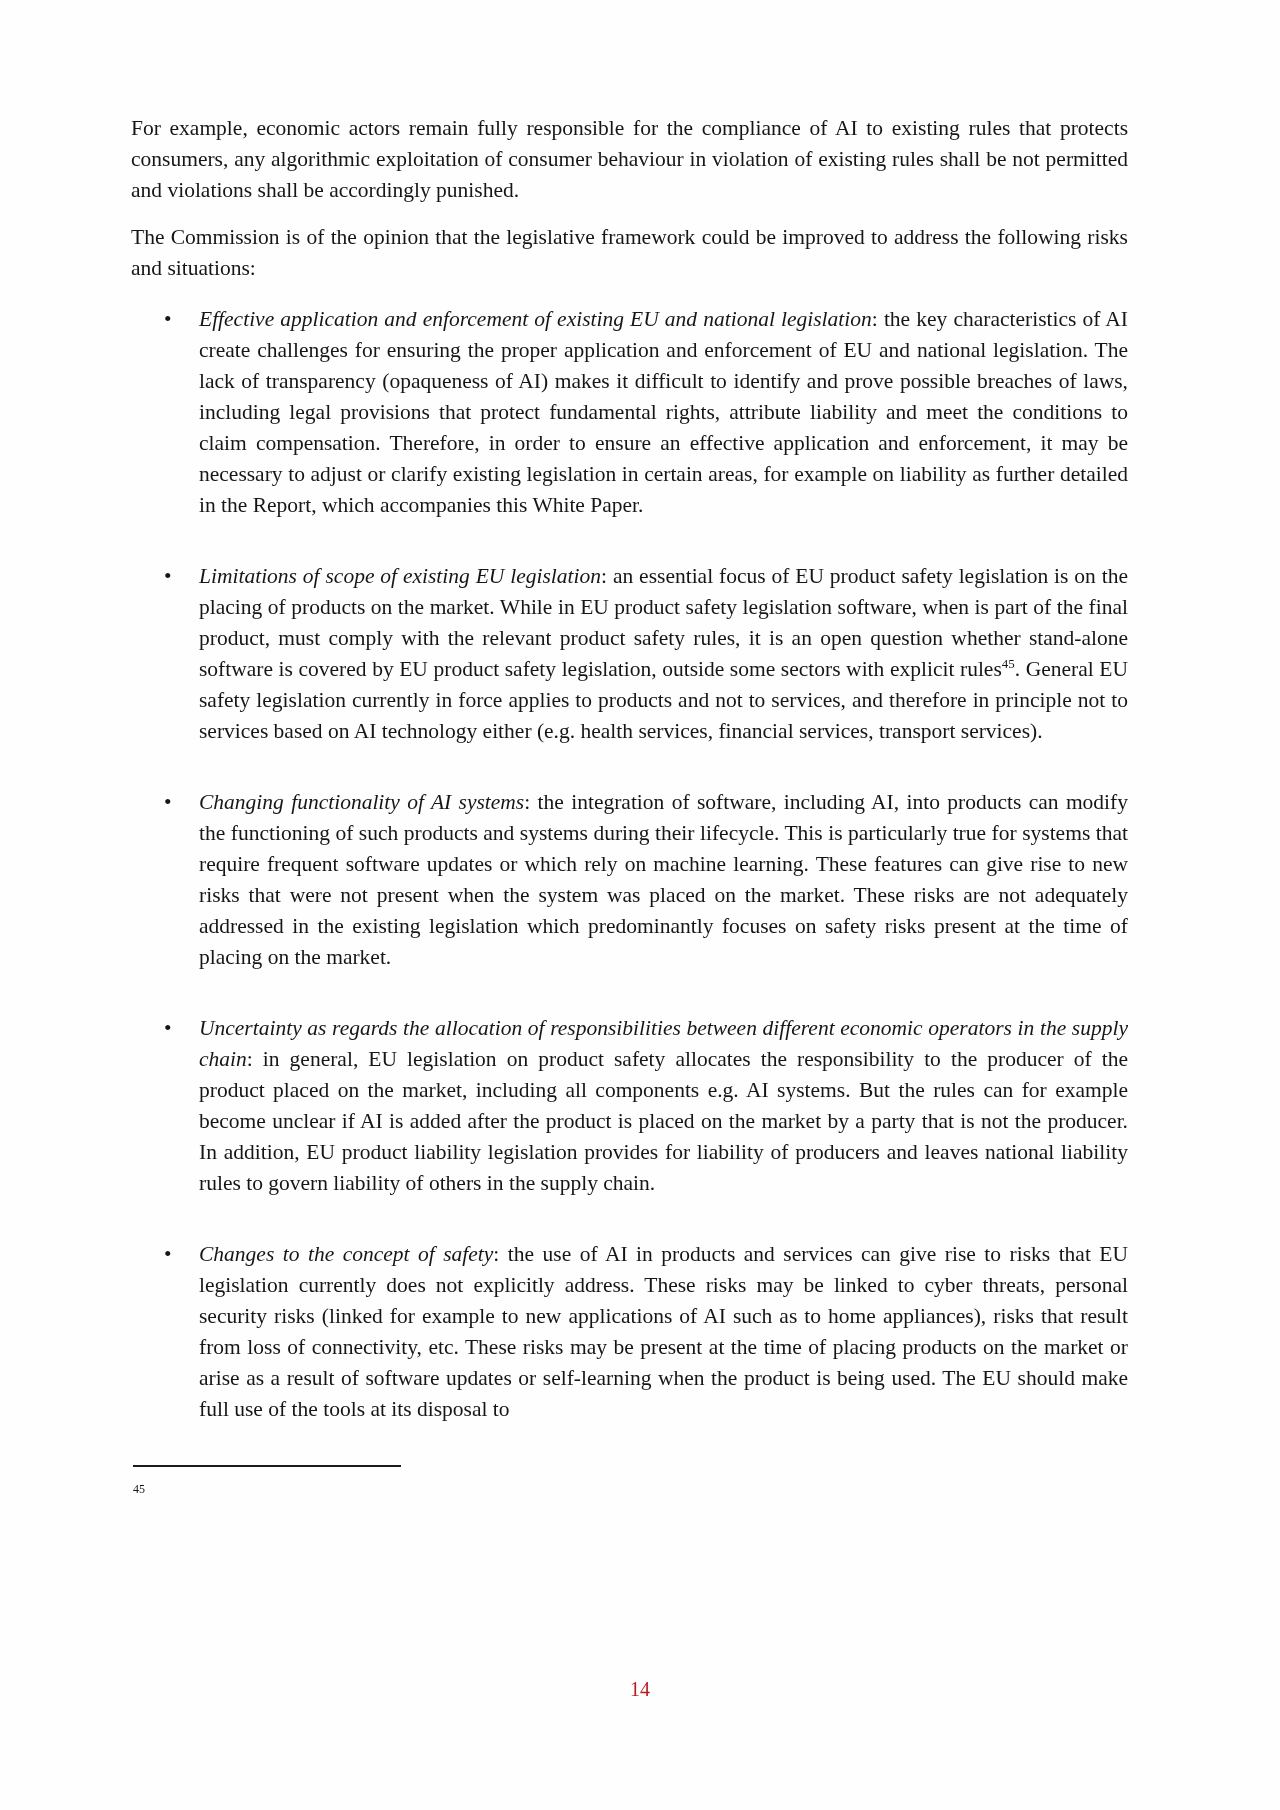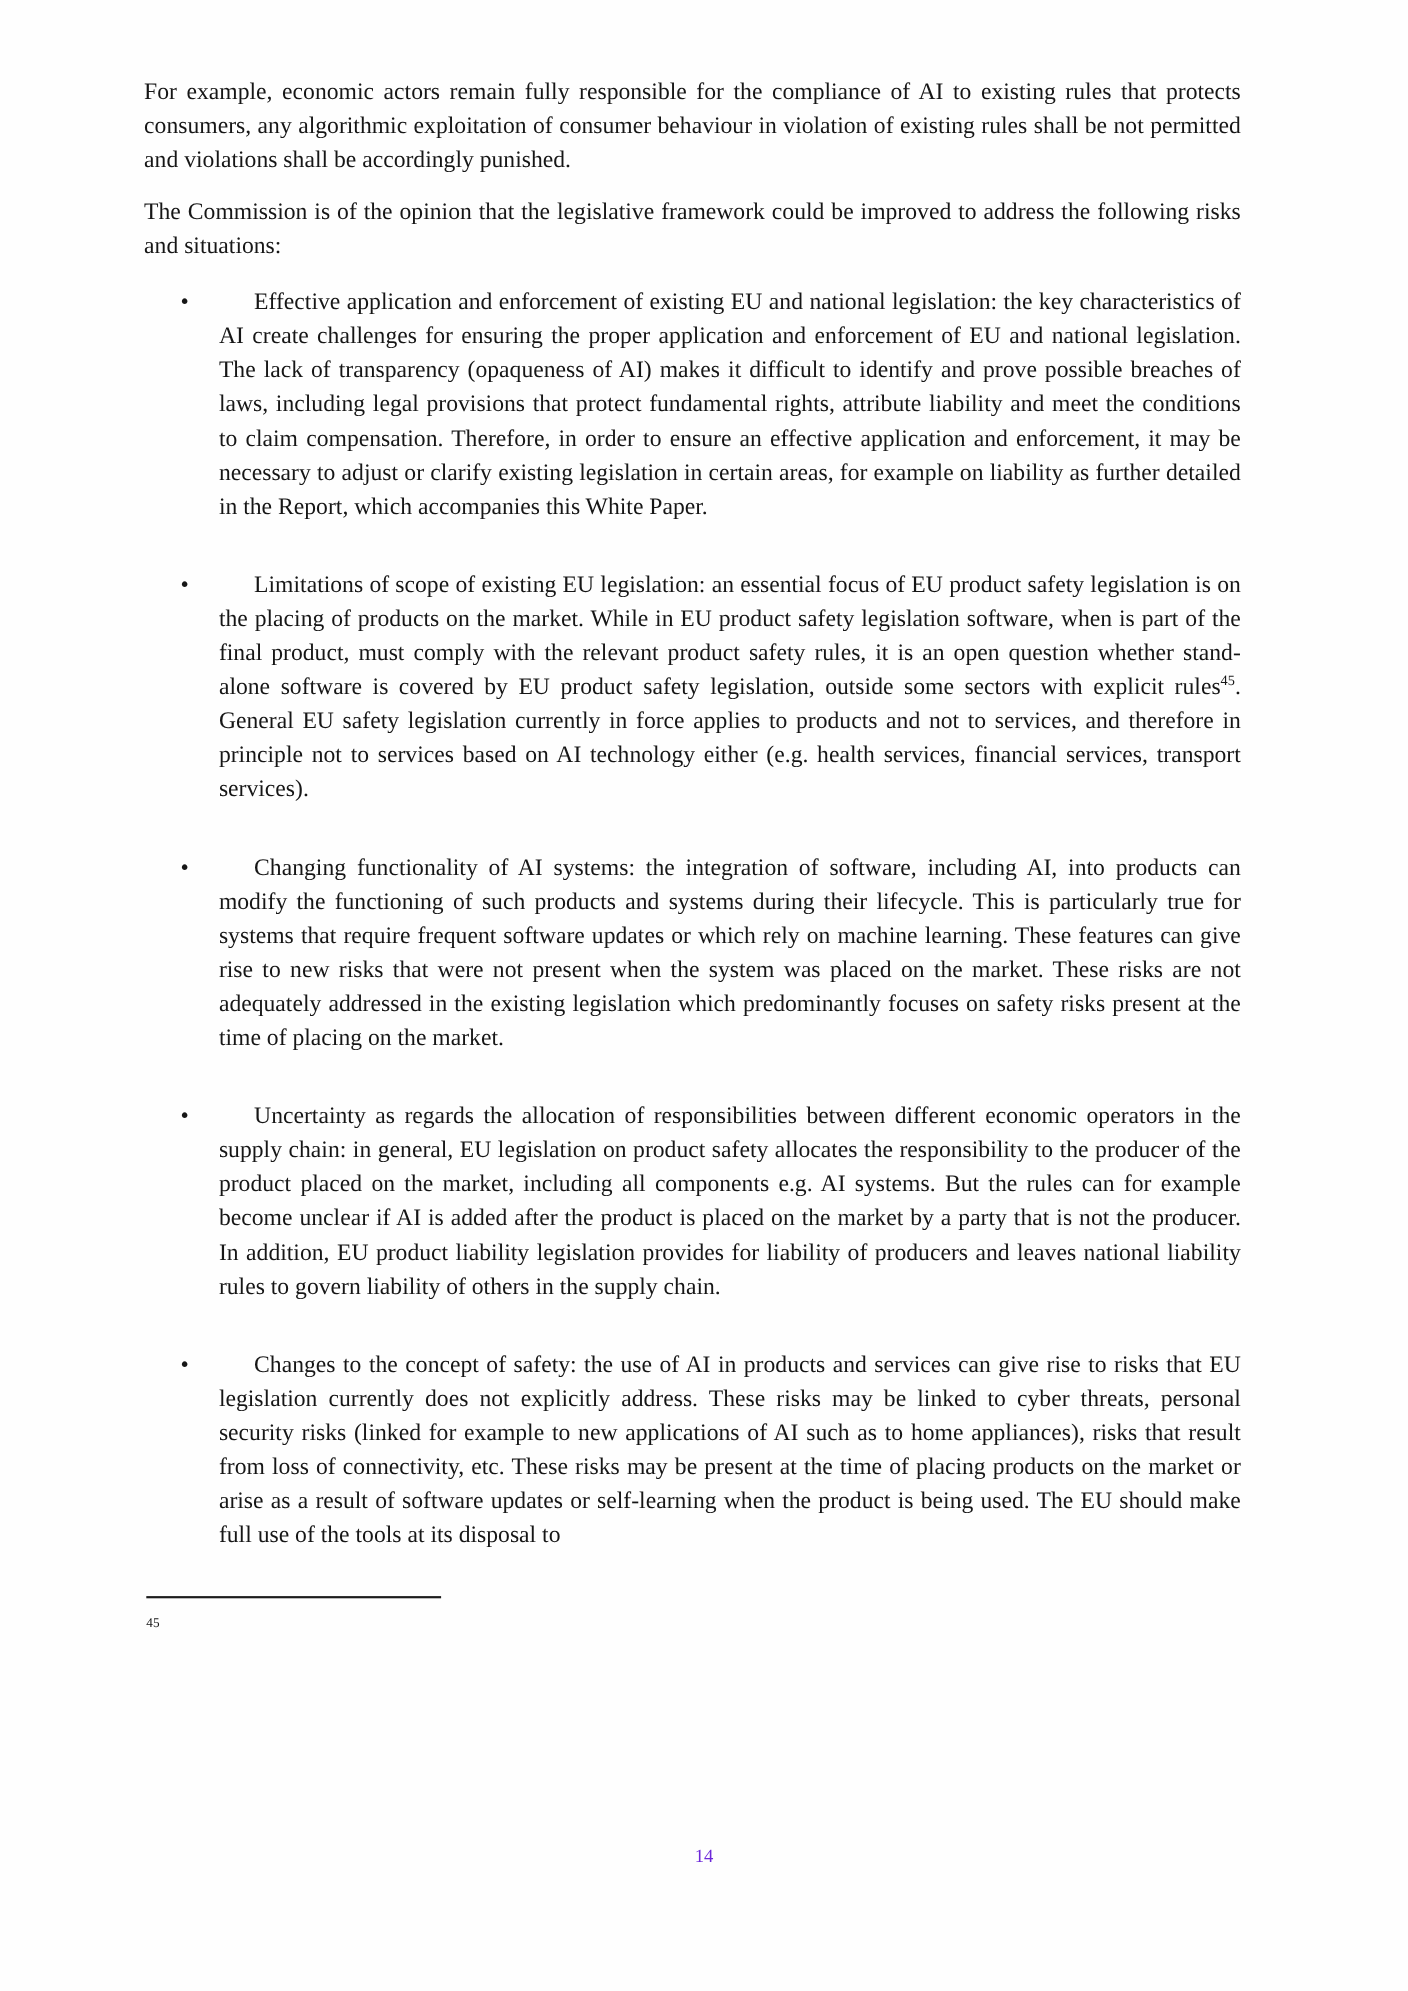--- a/index.html
+++ b/index.html
@@ -8,21 +8,21 @@
     background: #ffffff;
   }
   .page {
     position: relative;
     width: 1280px;
     height: 1810px;
     box-sizing: border-box;
     background: #fefefe;
     color: #161616;
     font-family: "Liberation Serif", "DejaVu Serif", serif;
-    padding: 68px 152px 0 131px;
+    padding: 113px 152px 0 131px;
     overflow: hidden;
   }
   .body-text {
     font-size: 21.5px;
     line-height: 31px;
   }
   p.para {
     margin: 0 0 16px 0;
     text-align: justify;
     text-align-last: left;
@@ -39,21 +39,21 @@
     text-align: justify;
     text-align-last: left;
   }
   .bullet-marker {
     position: absolute;
     left: 33px;
     top: 0;
     font-size: 21.5px;
   }
   .lead {
-    margin-left: 32px;
+    font-style: italic;
   }
   sup.ref {
     font-size: 13px;
     line-height: 0;
     vertical-align: super;
   }
   .footnote-sep {
     width: 268px;
     height: 2px;
     background: #1c1c1c;
@@ -73,22 +73,22 @@
     left: 2px;
     top: -2px;
     font-size: 12px;
   }
   .page-number {
     position: absolute;
     left: 0;
     right: 0;
     top: 1678px;
     text-align: center;
-    font-size: 17px;
-    color: #6d28d9;
+    font-size: 20px;
+    color: #b91c1c;
   }
 </style>
 </head>
 <body>
 
 <div class="page">
   <div class="body-text">
 
     <p class="para">For example, economic actors remain fully responsible for the compliance of AI to existing rules that protects consumers, any algorithmic exploitation of consumer behaviour in violation of existing rules shall be not permitted and violations shall be accordingly punished.</p>
 

